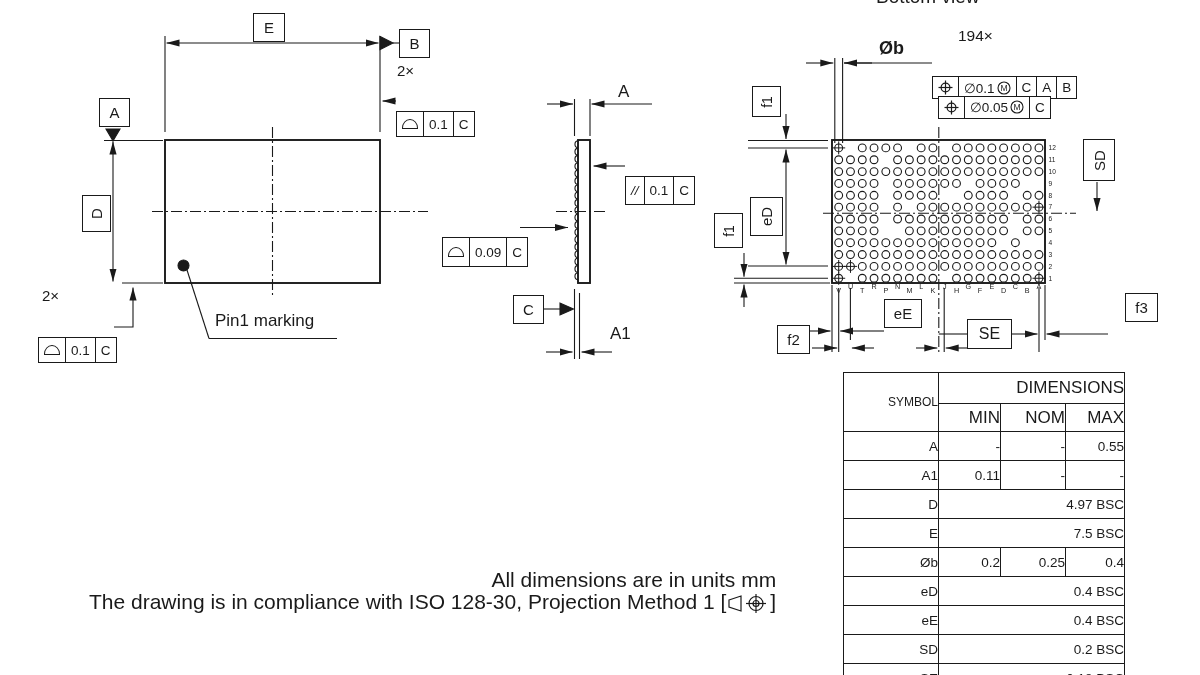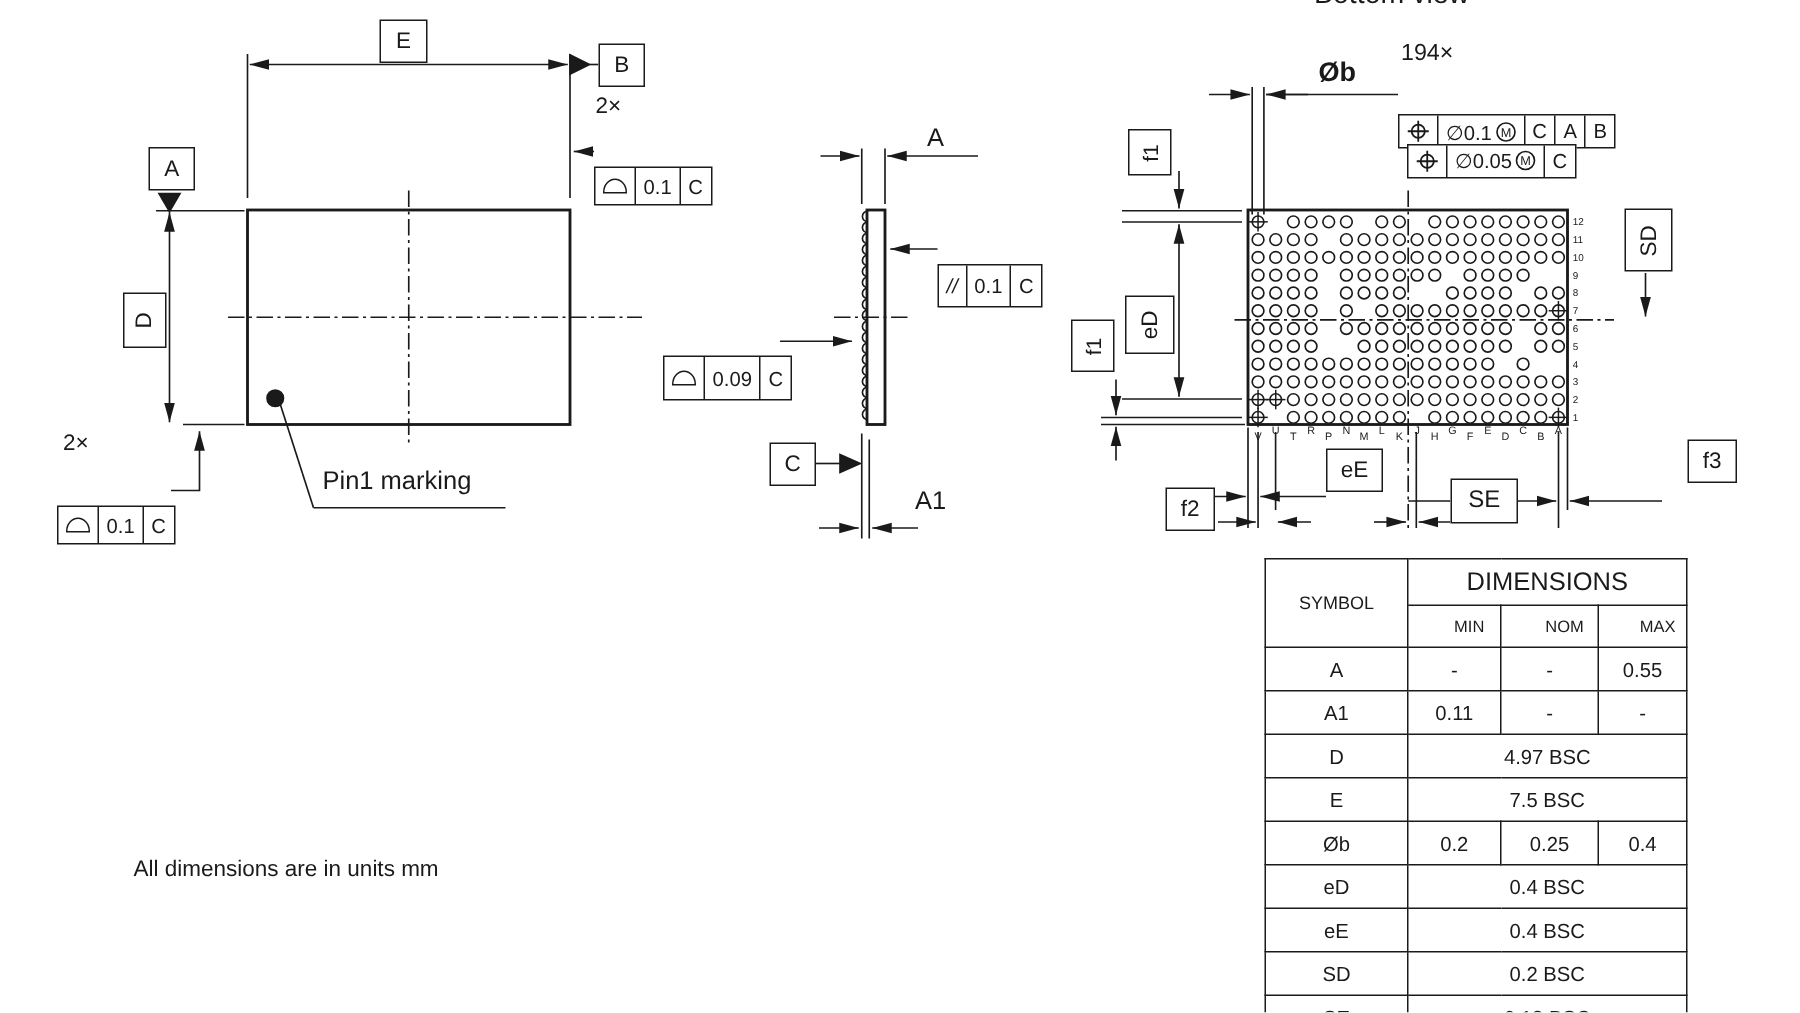--- a/index.html
+++ b/index.html
@@ -10,28 +10,28 @@
   .abox{position:absolute;border:1.7px solid #1a1a1a;background:#fff;display:flex;
         align-items:center;justify-content:center;font-size:15px;}
   .vbox span{display:block;transform:rotate(-90deg);}
   .fcf{position:absolute;display:flex;background:#fff;border:1.6px solid #1a1a1a;height:24px;margin-top:24px;}
   .fcf.small{height:21px;}
   .fcf .cell{display:flex;align-items:center;justify-content:center;
              border-right:1.6px solid #1a1a1a;font-size:13.5px;padding:0 5px;}
   .fcf .cell:last-child{border-right:none;}
   .prof-icon{display:inline-block;width:14px;height:8px;border:1.4px solid #1a1a1a;
              border-radius:8px 8px 0 0 / 9px 9px 0 0;}
-  .notes{position:absolute;left:89px;top:569px;font-size:15px;line-height:22px;text-align:right;}
+  .notes{position:absolute;left:89px;top:569px;font-size:21px;line-height:22px;text-align:right;}
   .notes svg{vertical-align:-4px;}
   table.dims{position:absolute;left:843px;top:372px;border-collapse:collapse;
              table-layout:fixed;width:281px;background:#fff;}
-  table.dims td{border:1.5px solid #1a1a1a;text-align:center;font-size:13.5px;
+  table.dims td{border:1.5px solid #1a1a1a;text-align:right;font-size:13.5px;
                 padding:0;overflow:hidden;}
   table.dims td.hdr{font-size:17px;}
-  table.dims td.sub{font-size:11px;padding-left:20px;}
+  table.dims td.sub{font-size:17px;padding-left:20px;}
   table.dims td.sym{font-size:12px;margin-top:29px;}
 </style>
 </head>
 <body>
 
 <div id="stage">
 
 <svg width="1200" height="675" viewBox="0 0 1200 675" style="position:absolute;left:0;top:0">
   <defs>
     <marker id="ah" viewBox="0 0 12 8" refX="12" refY="4" markerWidth="13" markerHeight="9" orient="auto-start-reverse" markerUnits="userSpaceOnUse">
@@ -436,21 +436,21 @@
 </div>
 <div class="fcf" style="left:442px;top:213px;height:28px">
   <div class="cell">
         <span class="prof-icon"></span>
       </div>
   <div class="cell">0.09</div>
   <div class="cell">C</div>
 </div>
 
 <div class="lbl" style="left:876px;top:-14px;font-size:19px">Bottom view</div>
-<div class="lbl" style="left:934px;top:27px;font-size:15.5px">194×</div>
+<div class="lbl" style="left:958px;top:27px;font-size:15.5px">194×</div>
 <div class="lbl" style="left:879px;top:38px;font-size:18px;font-weight:600">Øb</div>
 
 <div class="fcf small" style="left:932px;top:52px">
   <div class="cell">
     <svg width="15" height="15" viewBox="0 0 15 15" stroke="#1a1a1a" stroke-width="1.2" fill="none">
           <circle cx="7.5" cy="7.5" r="4.4"></circle>
           <line x1="7.5" y1="0.5" x2="7.5" y2="14.5"></line>
           <line x1="0.5" y1="7.5" x2="14.5" y2="7.5"></line>
         </svg>
   </div>
@@ -565,15 +565,24 @@
   </tr>
   <tr style="height:29px">
     <td>SE</td>
           <td colspan="3">0.18 BSC</td>
   </tr>
 </tbody>
     </table>
 
 <div class="notes">
   <div>All dimensions are in units mm</div>
+  <div>
+    <span>The drawing is in compliance with ISO 128-30, Projection Method 1 [</span><svg width="44" height="19" viewBox="0 0 44 19" stroke="#1a1a1a" stroke-width="1.2" fill="none">
+          <polygon points="3,6 15,2 15,17 3,13"></polygon>
+          <circle cx="30" cy="9.5" r="7"></circle>
+          <circle cx="30" cy="9.5" r="3"></circle>
+          <line x1="20" y1="9.5" x2="40" y2="9.5"></line>
+          <line x1="30" y1="0" x2="30" y2="19"></line>
+        </svg><span>]</span>
+  </div>
 </div>
 
 </div>
 
 </body></html>

